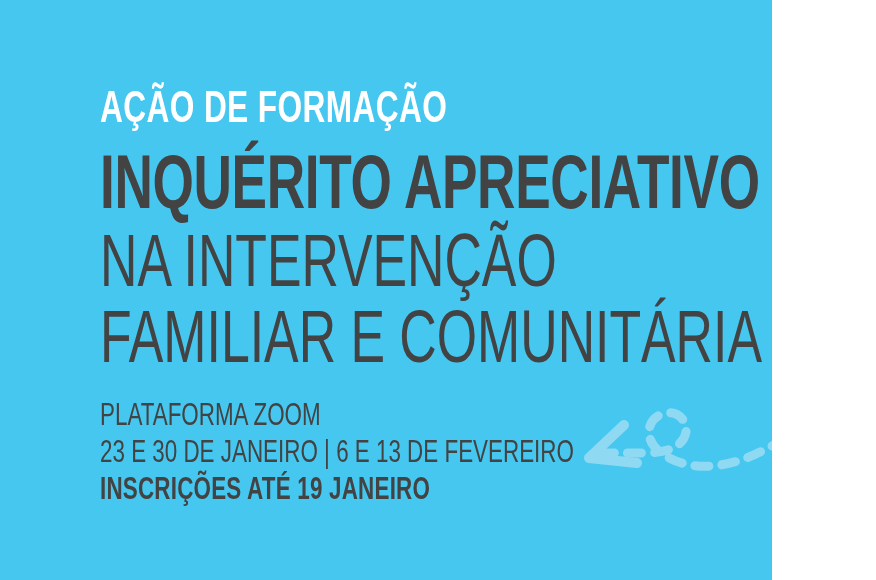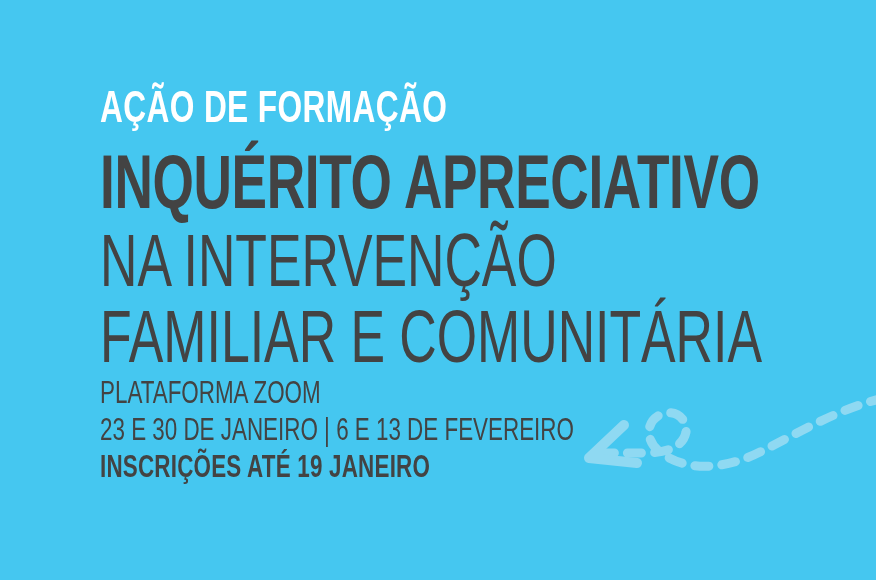--- a/index.html
+++ b/index.html
@@ -4,21 +4,21 @@
 <title>Ação de Formação</title>
 <style>
   html, body {
     margin: 0;
     padding: 0;
     background: #ffffff;
   }
 
   .poster {
     position: relative;
-    width: 876px;
+    width: 772px;
     height: 580px;
     overflow: hidden;
     background: #45c7f0;
     font-family: "Liberation Sans", "DejaVu Sans", sans-serif;
     -webkit-font-smoothing: antialiased;
   }
 
   
   .arrow-layer {
     position: absolute;
@@ -71,20 +71,21 @@
     transform: scaleX(0.70);
     transform-origin: left center;
     white-space: nowrap;
     margin: 0;
   }
 
   .title-2 { margin-top: 4px; }
   .title-3 { margin-top: 2px; }
 
   .details {
+    margin-top: 22px;
   }
 
   .detail-line {
     color: #434343;
     font-size: 32px;
     line-height: 37px;
     font-weight: 400;
     transform: scaleX(0.70);
     transform-origin: left center;
     white-space: nowrap;

